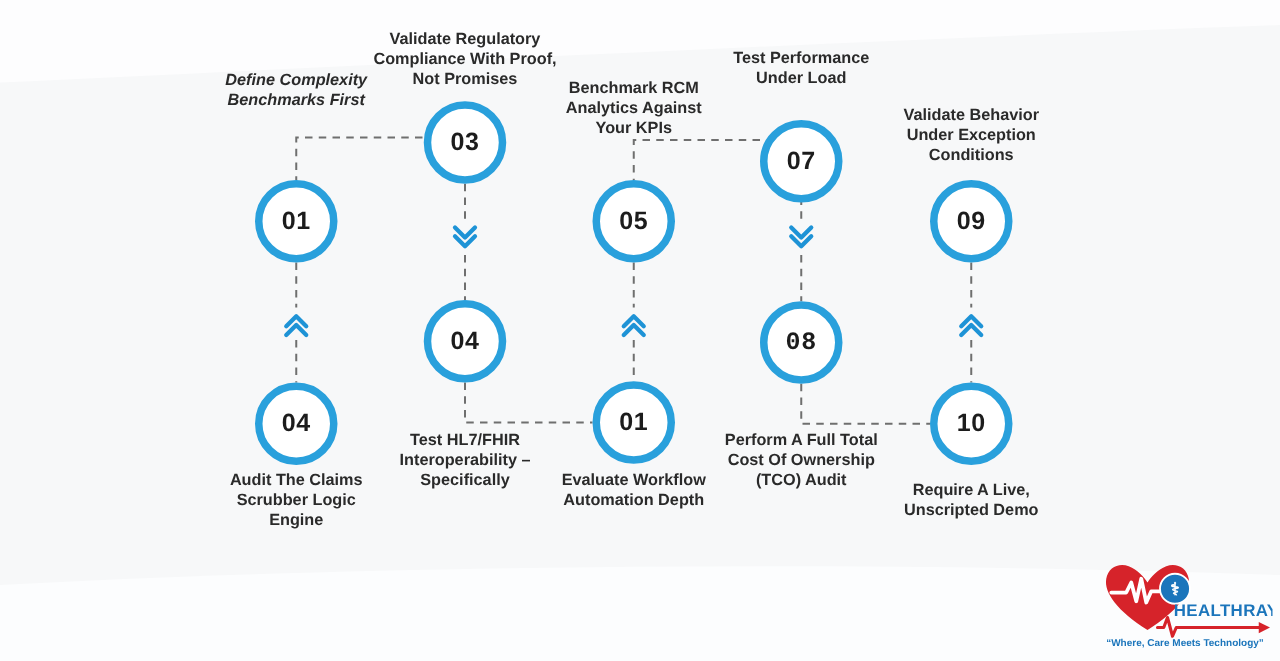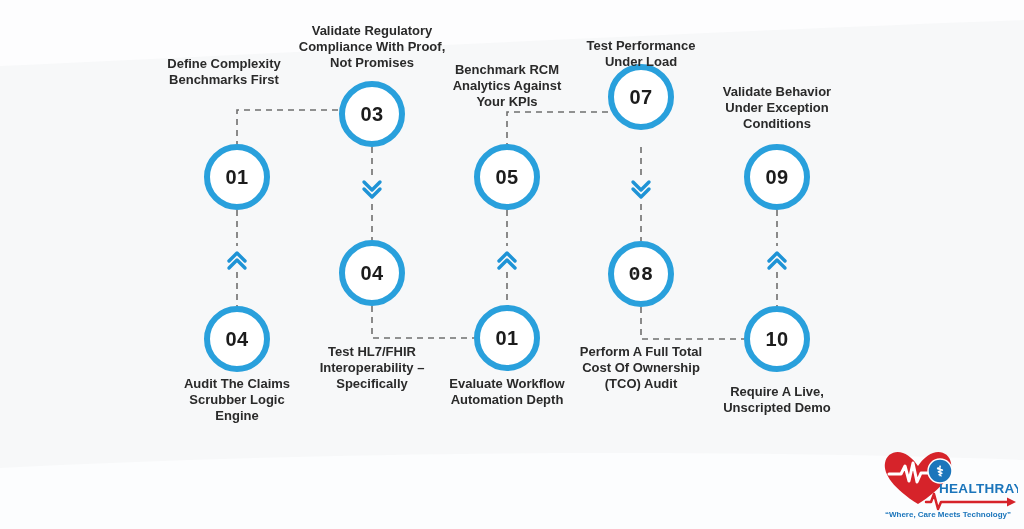--- a/index.html
+++ b/index.html
@@ -127,34 +127,34 @@
   </div>
   <div class="step-circle" style="left:339px; top:240px;">
     <span class="step-number">04</span>
   </div>
   <div class="step-circle" style="left:474px; top:144px;">
     <span class="step-number">05</span>
   </div>
   <div class="step-circle" style="left:474px; top:305px;">
     <span class="step-number">01</span>
   </div>
-  <div class="step-circle" style="left:608px; top:64px;">
+  <div class="step-circle" style="left:608px; top:96px;">
     <span class="step-number">07</span>
   </div>
   <div class="step-circle" style="left:608px; top:241px;font-family:Liberation Mono, monospace;">
     <span class="step-number">08</span>
   </div>
   <div class="step-circle" style="left:744px; top:144px;">
     <span class="step-number">09</span>
   </div>
   <div class="step-circle" style="left:744px; top:306px;">
     <span class="step-number">10</span>
   </div>
 
-  <div class="step-label" style="left:104px; top:56px;">Define Complexity
+  <div class="step-label" style="left:117px; top:56px;font-style:italic;">Define Complexity
 Benchmarks First</div>
   <div class="step-label" style="left:117px; top:376px;">Audit The Claims
 Scrubber Logic
 Engine</div>
   <div class="step-label" style="left:252px; top:23px;">Validate Regulatory
 Compliance With Proof,
 Not Promises</div>
   <div class="step-label" style="left:252px; top:344px;">Test HL7/FHIR
 Interoperability –
 Specifically</div>

